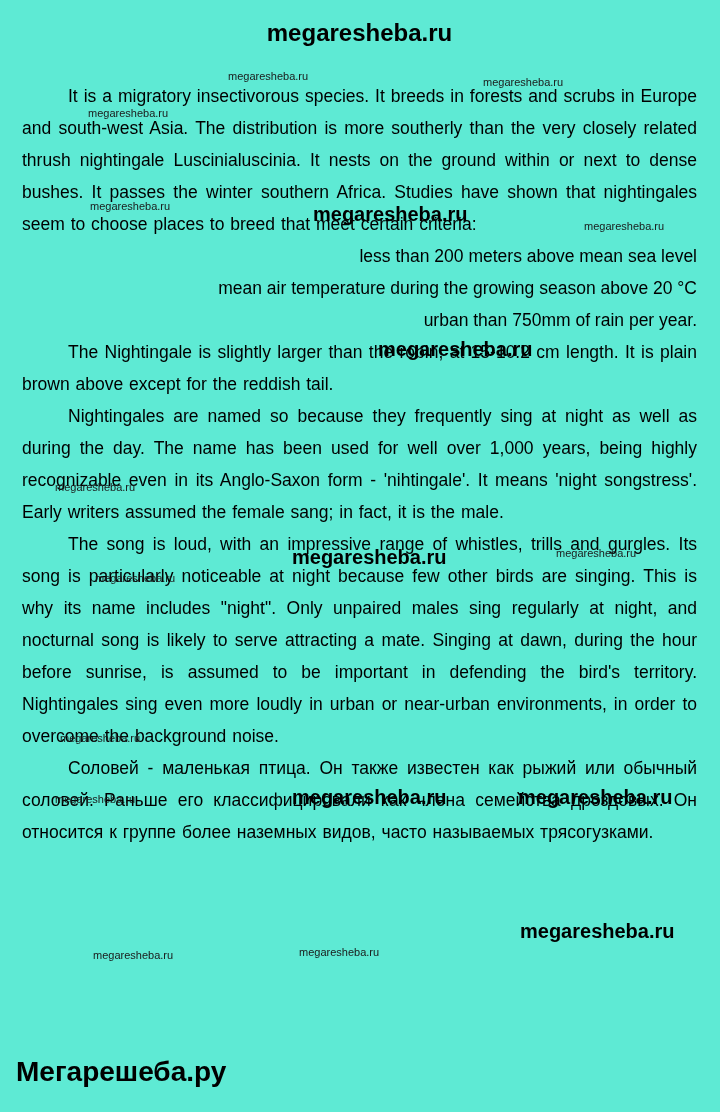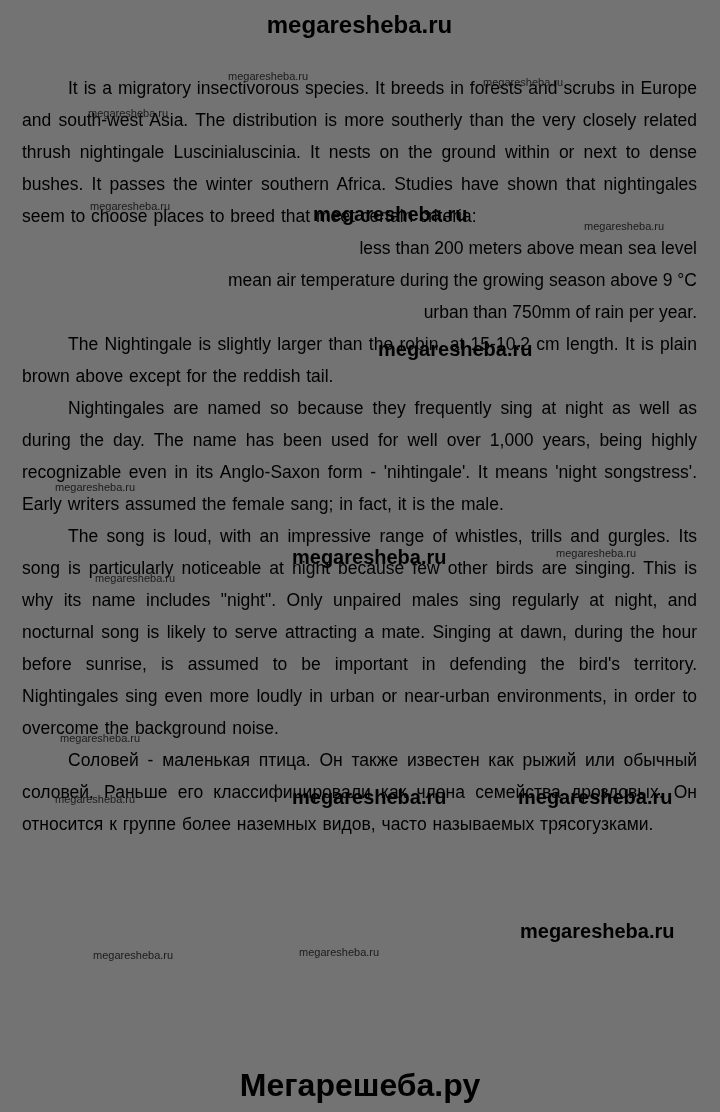--- a/index.html
+++ b/index.html
@@ -1,22 +1,22 @@
 <!DOCTYPE html>
 <html><head>
 <meta charset="utf-8">
 <style>
   html,body { margin:0; padding:0; background:#ffffff; }
   .page {
     position:relative;
     width:720px;
     height:1112px;
-    background:#737373;
+    background:#5eead4;
     box-sizing:border-box;
-    padding:8px 23px 0 22px;
+    padding:16px 23px 0 22px;
     overflow:hidden;
     font-family:"Liberation Sans", sans-serif;
     color:#000;
   }
   .header {
     margin:0;
     padding-top:2px;
     text-align:center;
     font-size:24px;
     font-weight:bold;
@@ -35,23 +35,23 @@
     margin:0;
     font-size:17.5px;
     line-height:32px;
     text-align:right;
     text-indent:46px;
   }
   .footer {
     position:absolute;
     left:0; right:0;
     bottom:8px;
-    margin:0;
-    text-align:center;
-    font-size:32px;
+    margin:16px;
+    text-align:left;
+    font-size:28px;
     font-weight:bold;
   }
   .wm {
     position:absolute;
     white-space:nowrap;
     color:#000;
     pointer-events:none;
   }
   .wm.sm { font-size:11px; font-weight:normal; color:#1a1a1a; }
   .wm.bold { font-size:20px; font-weight:bold; }
@@ -59,21 +59,21 @@
 </head>
 <body>
 
 <div class="page">
 
   <h1 class="header">megaresheba.ru</h1>
 
   <div class="content">
     <p class="para">It is a migratory insectivorous species. It breeds in forests and scrubs in Europe and south-west Asia. The distribution is more southerly than the very closely related thrush nightingale Luscinialuscinia. It nests on the ground within or next to dense bushes. It passes the winter southern Africa. Studies have shown that nightingales seem to choose places to breed that meet certain criteria:</p>
     <p class="list-line">less than 200 meters above mean sea level</p>
-    <p class="list-line">mean air temperature during the growing season above 9 °C</p>
+    <p class="list-line">mean air temperature during the growing season above 20 °C</p>
     <p class="list-line">urban than 750mm of rain per year.</p>
     <p class="para">The Nightingale is slightly larger than the robin, at 15-10.2 cm length. It is plain brown above except for the reddish tail.</p>
     <p class="para">Nightingales are named so because they frequently sing at night as well as during the day. The name has been used for well over 1,000 years, being highly recognizable even in its Anglo-Saxon form - 'nihtingale'. It means 'night songstress'. Early writers assumed the female sang; in fact, it is the male.</p>
     <p class="para">The song is loud, with an impressive range of whistles, trills and gurgles. Its song is particularly noticeable at night because few other birds are singing. This is why its name includes "night". Only unpaired males sing regularly at night, and nocturnal song is likely to serve attracting a mate. Singing at dawn, during the hour before sunrise, is assumed to be important in defending the bird's territory. Nightingales sing even more loudly in urban or near-urban environments, in order to overcome the background noise.</p>
     <p class="para">Соловей - маленькая птица. Он также известен как рыжий или обычный соловей. Раньше его классифицировали как члена семейства дроздовых. Он относится к группе более наземных видов, часто называемых трясогузками.</p>
   </div>
 
   <span class="wm sm" style="left:228px; top:70px;">megaresheba.ru</span>
   <span class="wm sm" style="left:483px; top:76px;">megaresheba.ru</span>
   <span class="wm sm" style="left:88px;  top:107px;">megaresheba.ru</span>

